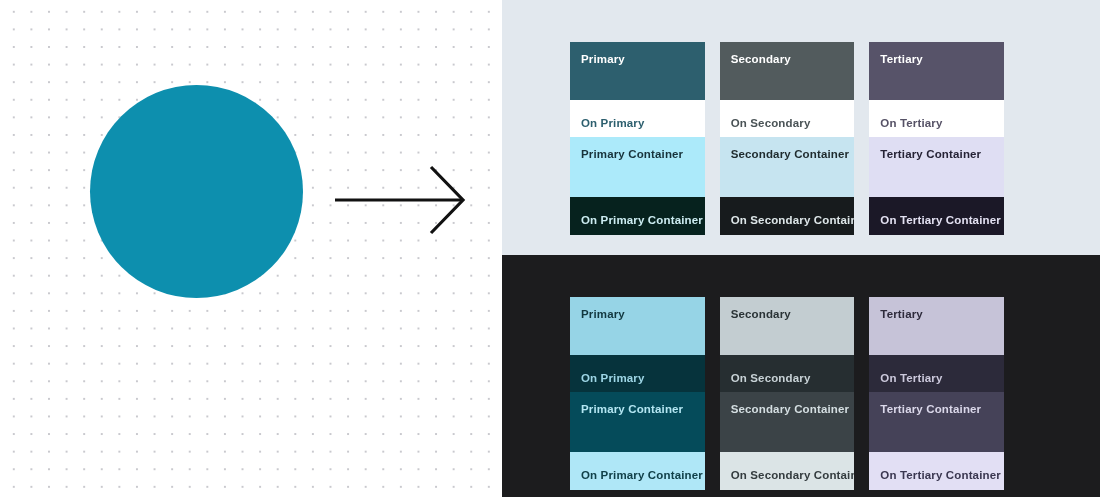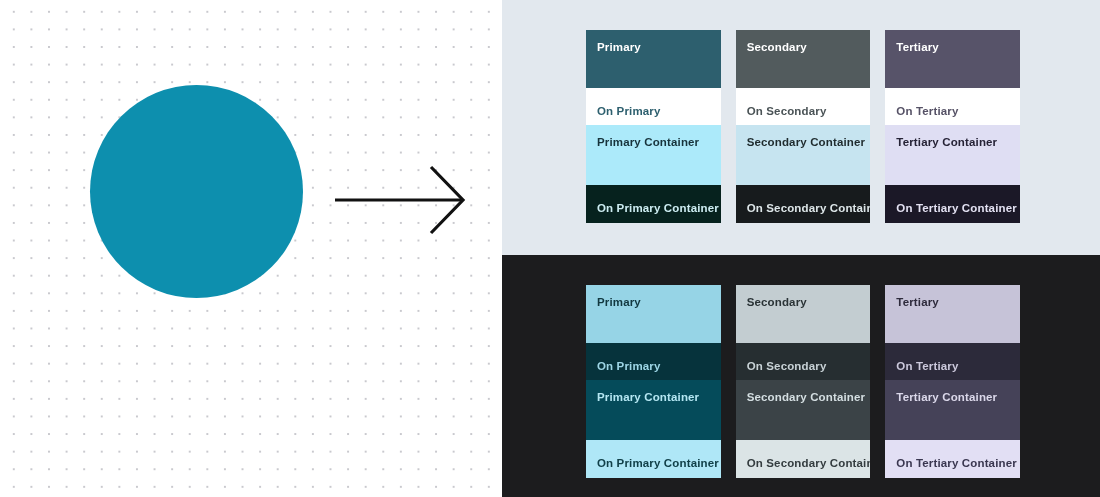--- a/index.html
+++ b/index.html
@@ -63,25 +63,26 @@
   .scheme-section {
     position: relative;
     width: 100%;
   }
 
   .scheme-section.light-scheme  { height: 255px; }
   .scheme-section.dark-scheme   { height: 242px; }
 
   .scheme-grid {
     position: absolute;
-    left: 84px;
+    left: 68px;
     width: 434px;
     display: grid;
     grid-template-columns: 1fr 1fr 1fr;
     column-gap: 15px;
+    margin-top: 12px;
   }
 
   .light-scheme .scheme-grid { top: 30px;  height: 193px; }
   .dark-scheme  .scheme-grid { top: 30px;  height: 193px; }
 
   .scheme-column {
     display: grid;
     grid-template-rows: 58px 37px 60px 38px;
   }
 

